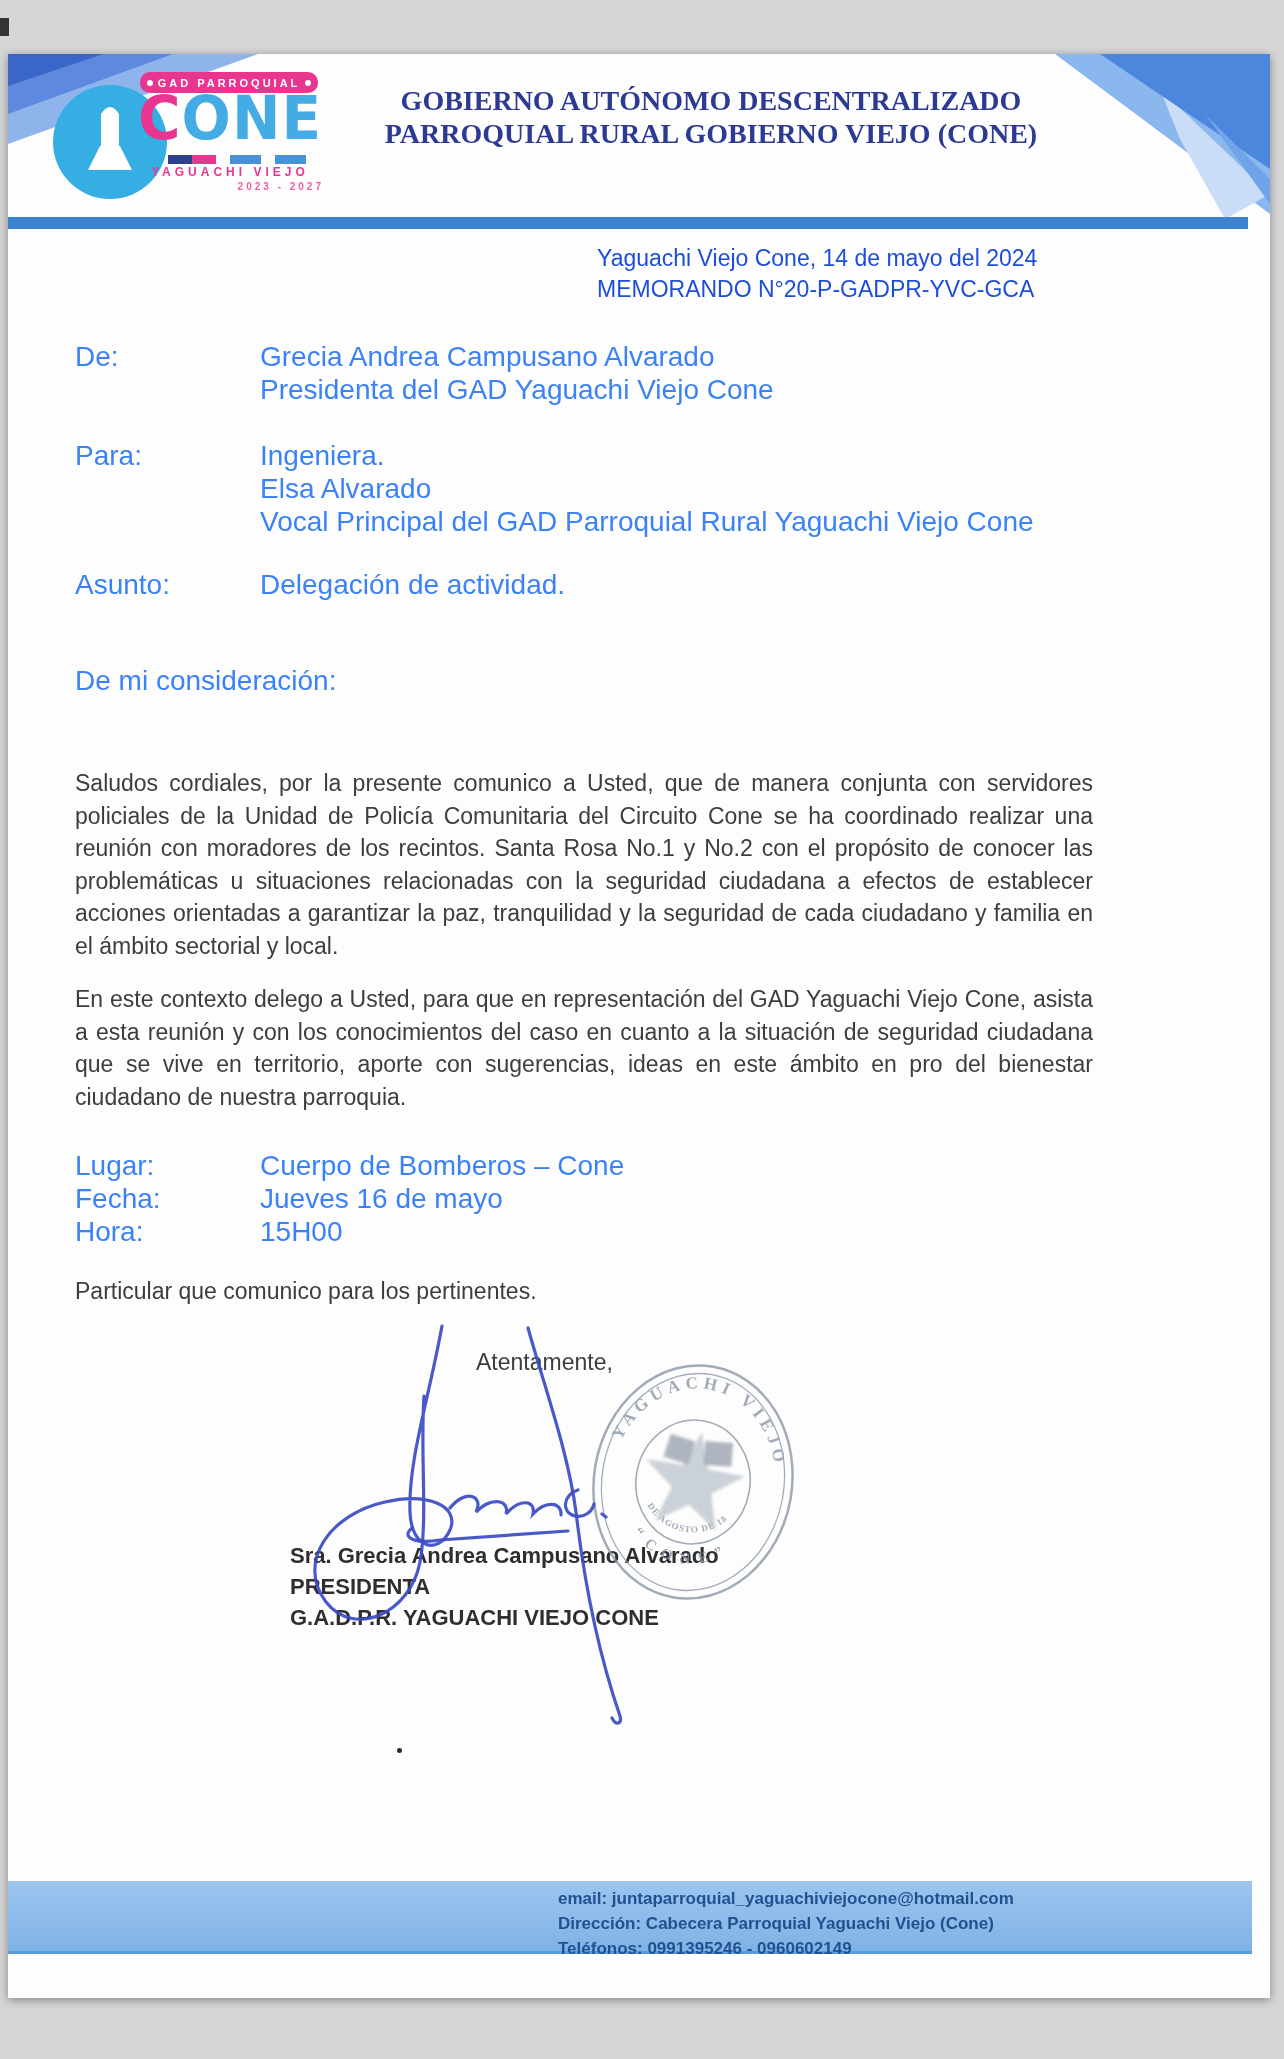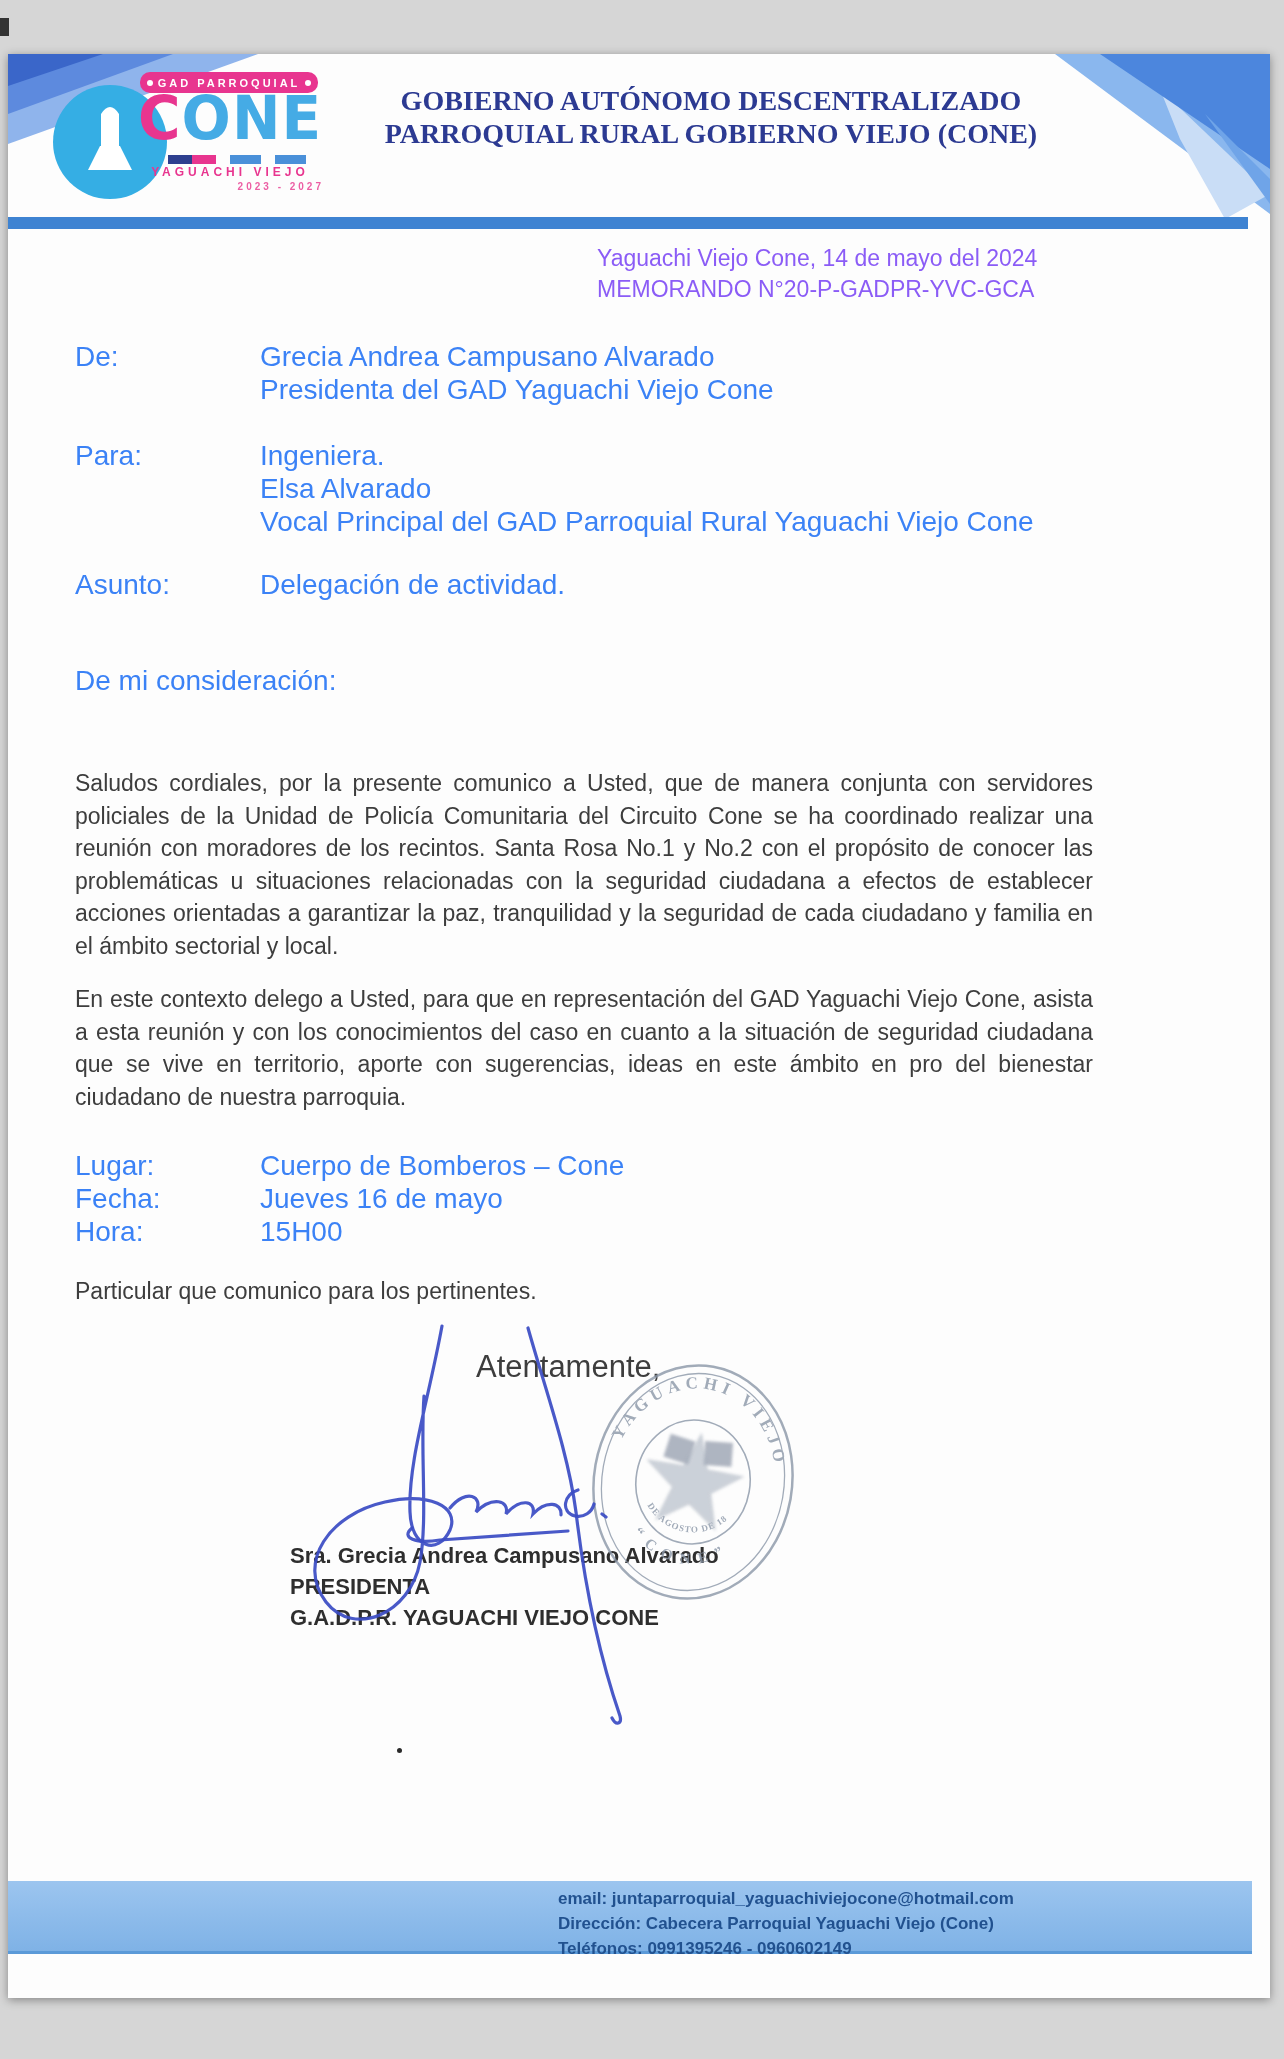--- a/index.html
+++ b/index.html
@@ -35,27 +35,27 @@
   .dash2,.dash3{width:31px;background:#4a90d9;}
   .logo-sub{left:128px;top:111px;width:188px;text-align:center;color:#e8358f;
     font-size:12px;font-weight:bold;letter-spacing:4px;}
   .logo-period{left:128px;top:127px;width:188px;text-align:right;color:#ec5fa4;
     font-size:10px;font-weight:bold;letter-spacing:3px;}
   .org-title{left:322px;top:30px;width:762px;text-align:center;
     font-family:"Liberation Serif",serif;font-weight:bold;color:#2c3a92;
     font-size:28px;line-height:33px;}
   .blue-bar{left:0;top:163px;width:1240px;height:12px;background:#3e83d2;}
   
-  .dateline{left:589px;top:189px;font-size:23px;line-height:31px;color:#8b5cf6;white-space:nowrap;}
+  .dateline{left:589px;top:189px;font-size:23px;line-height:31px;color:#1d4ed8;white-space:nowrap;}
   .frow{font-size:28px;line-height:33px;color:#3b82f6;}
   .label-col{left:67px;}
   .value-col{left:252px;}
   .body-par{left:67px;width:1018px;font-size:23px;line-height:32.5px;color:#3d3d3d;text-align:justify;}
   .closing{left:67px;font-size:23px;color:#3d3d3d;white-space:nowrap;}
-  .atent{left:468px;top:1295px;font-size:31px;color:#3d3d3d;}
+  .atent{left:468px;top:1295px;font-size:23px;color:#3d3d3d;}
   .sig-block{left:282px;top:1486px;width:504px;text-align:left;
     font-size:22px;font-weight:bold;color:#2e2e2e;line-height:31px;}
   .dot-mark{left:389px;top:1694px;width:5px;height:5px;border-radius:50%;background:#2a2a2a;}
   
   .stamp{left:575px;top:1300px;opacity:.8;}
   .stamp text{font-family:"Liberation Serif",serif;font-weight:bold;fill:#8b97a8;}
   .blurred{filter:blur(1.6px);}
   .signature{left:262px;top:1258px;}
   .signature path{stroke:#3b4cc4;stroke-width:3.2;fill:none;stroke-linecap:round;opacity:.93;}
   

